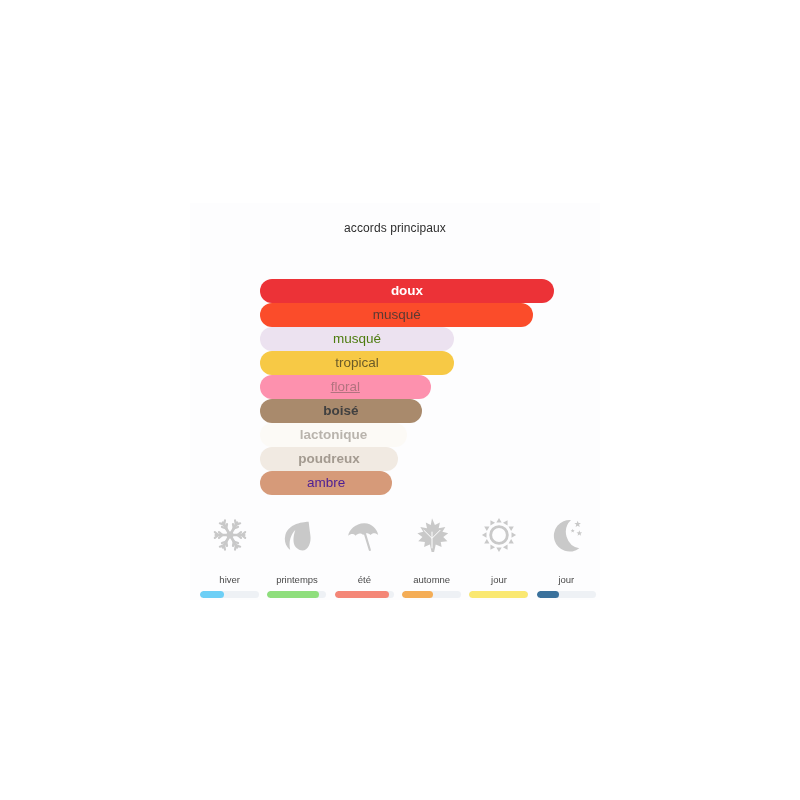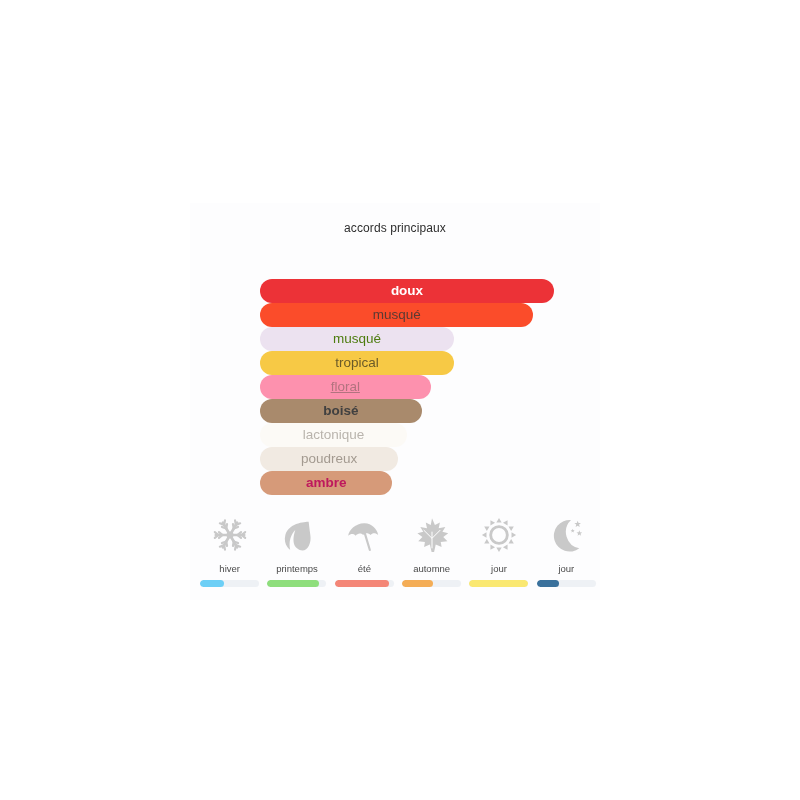--- a/index.html
+++ b/index.html
@@ -102,21 +102,21 @@
     width: 44px;
     height: 44px;
     display: flex;
     align-items: center;
     justify-content: center;
   }
 
   .season-icon svg { display: block; }
 
   .season-label {
-    margin-top: 6px;
+    margin-top: 17px;
     font-size: 9.5px;
     color: #4a4a4a;
     white-space: nowrap;
     text-align: center;
   }
 
   .season-track {
     margin-top: 6px;
     width: 59px;
     height: 7px;
@@ -163,29 +163,29 @@
         <div class="accord-row">
           <div class="accord-bar" style="width: 170.52px; background: rgb(253, 145, 174);"></div>
           <div class="accord-label" style="width: 170.52px; color: rgb(178, 115, 127); font-weight: normal; text-decoration: underline;">floral</div>
         </div>
         <div class="accord-row">
           <div class="accord-bar" style="width: 161.7px; background: rgb(169, 138, 108);"></div>
           <div class="accord-label" style="width: 161.7px; color: #404040; font-weight: bold;">boisé</div>
         </div>
         <div class="accord-row">
           <div class="accord-bar" style="width: 147px; background: rgb(252, 250, 246);"></div>
-          <div class="accord-label" style="width: 147px; color: rgb(185, 180, 173); font-weight: normal;">lactonique</div>
+          <div class="accord-label" style="width: 147px; color: rgb(185, 180, 173); font-weight: bold;">lactonique</div>
         </div>
         <div class="accord-row">
           <div class="accord-bar" style="width: 138.18px; background: rgb(241, 234, 226);"></div>
-          <div class="accord-label" style="width: 138.18px; color: rgb(163, 154, 144); font-weight: normal;">poudreux</div>
+          <div class="accord-label" style="width: 138.18px; color: rgb(163, 154, 144); font-weight: bold;">poudreux</div>
         </div>
         <div class="accord-row">
           <div class="accord-bar" style="width: 132.3px; background: rgb(214, 154, 121);"></div>
-          <div class="accord-label" style="width: 132.3px; color: #be185d; font-weight: bold;">ambre</div>
+          <div class="accord-label" style="width: 132.3px; color: #4c1d95; font-weight: normal;">ambre</div>
         </div>
       </div>
 
     <div class="seasons" id="seasons-container">
         <div class="season">
           <div class="season-icon">
             <svg width="40" height="40" viewBox="0 0 48 48">
               <g stroke="#c9c9c9" stroke-width="3.2" stroke-linecap="round">
                 <line x1="24" y1="24" x2="41" y2="24"></line>
                 <line x1="33" y1="24" x2="37.20663203006469" y2="20.456802720192698" stroke-width="2.6"></line>

